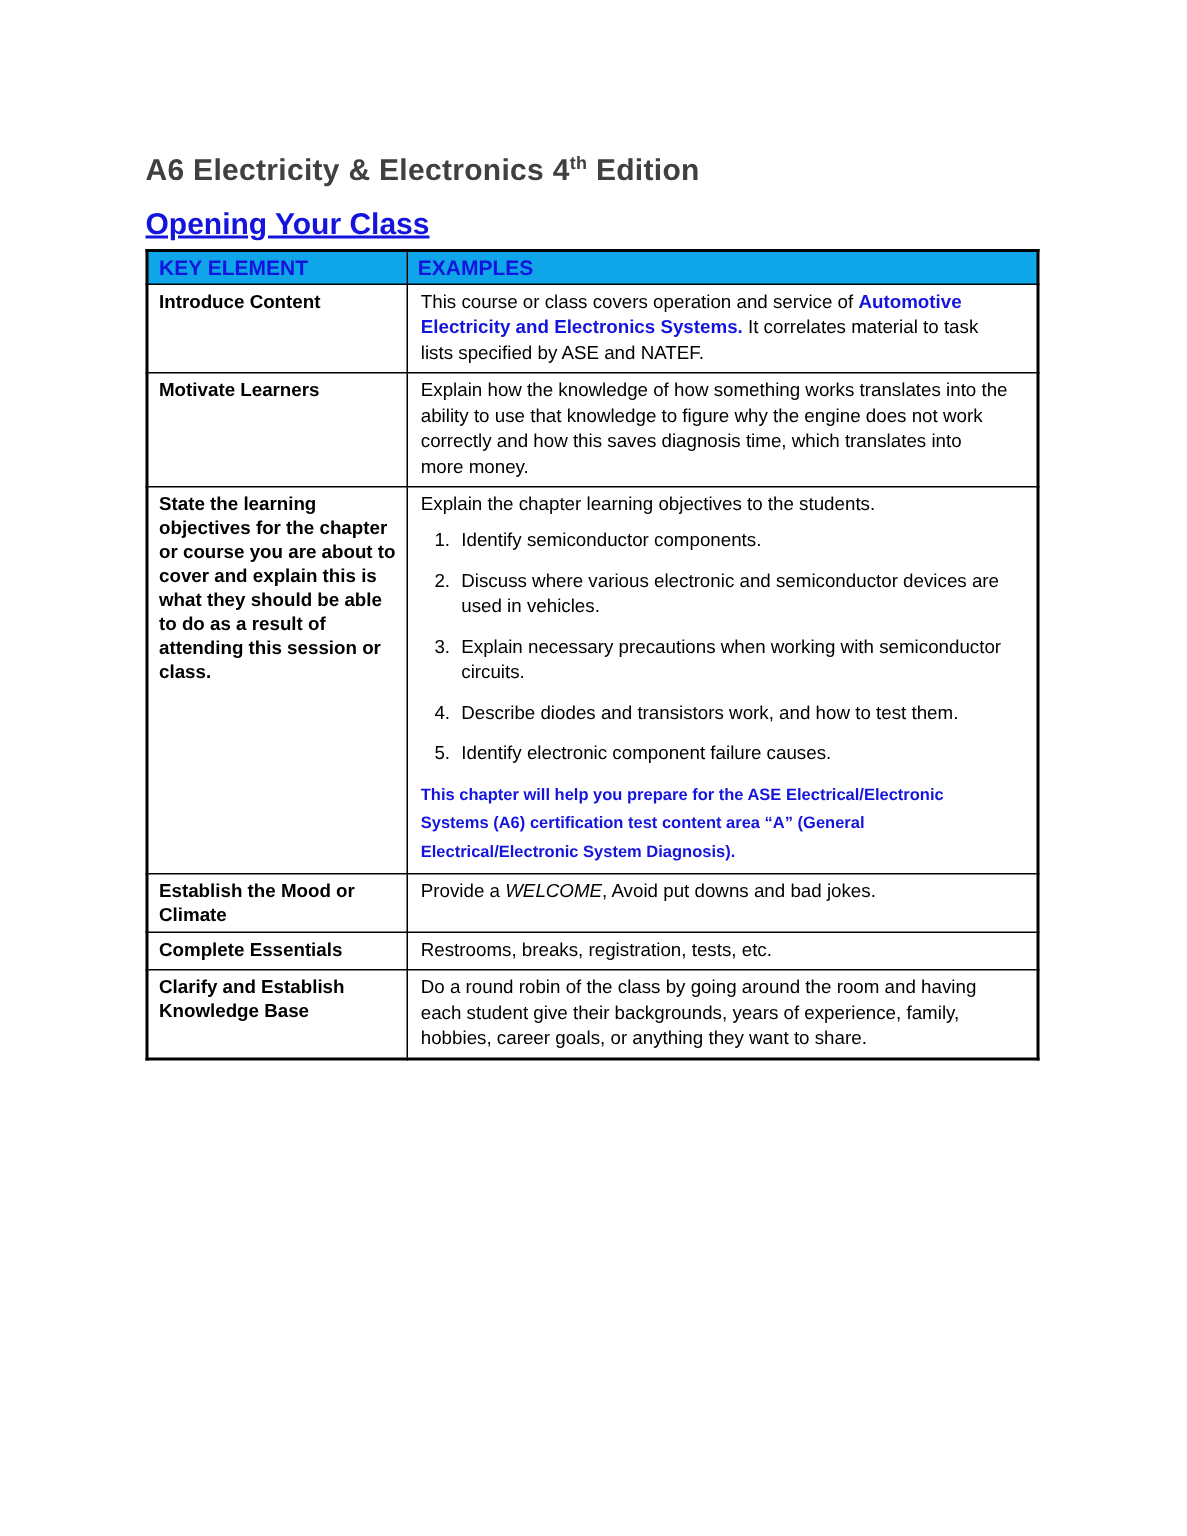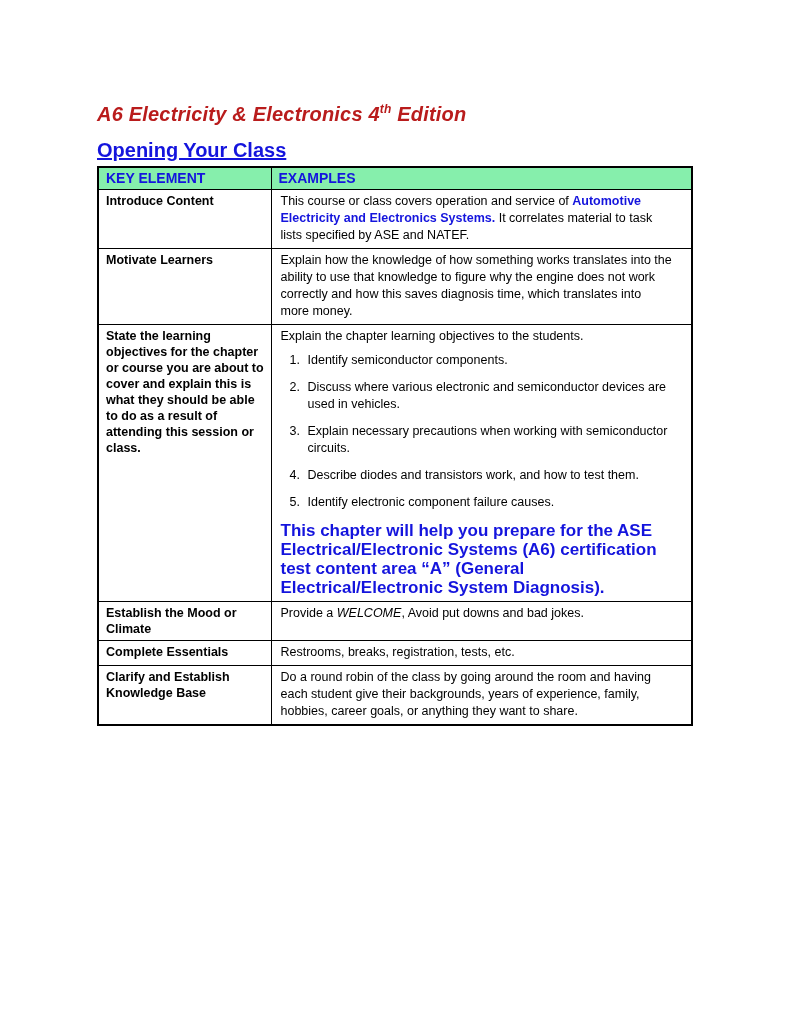--- a/index.html
+++ b/index.html
@@ -15,26 +15,25 @@
     position: relative;
     overflow: hidden;
   }
   .page {
     position: absolute;
     top: 103px;
     left: 97px;
     width: 596px;
   }
   h1.doc-title {
-    color: #b91c1c;
+    color: #404040;
     font-size: 20px;
     font-weight: bold;
     margin: 0 0 13px 0;
     letter-spacing: 0.2px;
-    font-style: italic;
   }
   h1.doc-title sup {
     font-size: 12px;
     vertical-align: super;
     line-height: 0;
   }
   h2.chapter {
     color: #1414dd;
     font-size: 16px;
     font-weight: bold;
@@ -55,21 +54,21 @@
     width: 596px;
     border: 2px solid #000000;
   }
   table.guide col.c1 { width: 173px; }
   table.guide th, table.guide td {
     border: 1px solid #000000;
     vertical-align: top;
     text-align: left;
   }
   table.guide th {
-    background: #86efac;
+    background: #0ea5e9;
     color: #1414dd;
     font-size: 14px;
     font-weight: bold;
     padding: 2px 6px 3px 7px;
   }
   td.key {
     font-weight: bold;
     font-size: 12.5px;
     line-height: 16px;
     padding: 3px 5px 3px 7px;
@@ -89,21 +88,21 @@
     margin: 7px 0 0 0;
     padding-left: 23px;
   }
   ol.objectives li {
     padding-left: 4px;
     margin-bottom: 10px;
   }
   p.ase-note {
     color: #1414dd;
     font-weight: bold;
-    font-size: 17px;
+    font-size: 11px;
     line-height: 19px;
     margin-top: 2px !important;
   }
 </style>
 </head>
 <body>
 
 <div class="page">
 
   <h1 class="doc-title"><span>A6 Electricity &amp; Electronics 4</span><sup>th</sup><span> Edition</span></h1>

